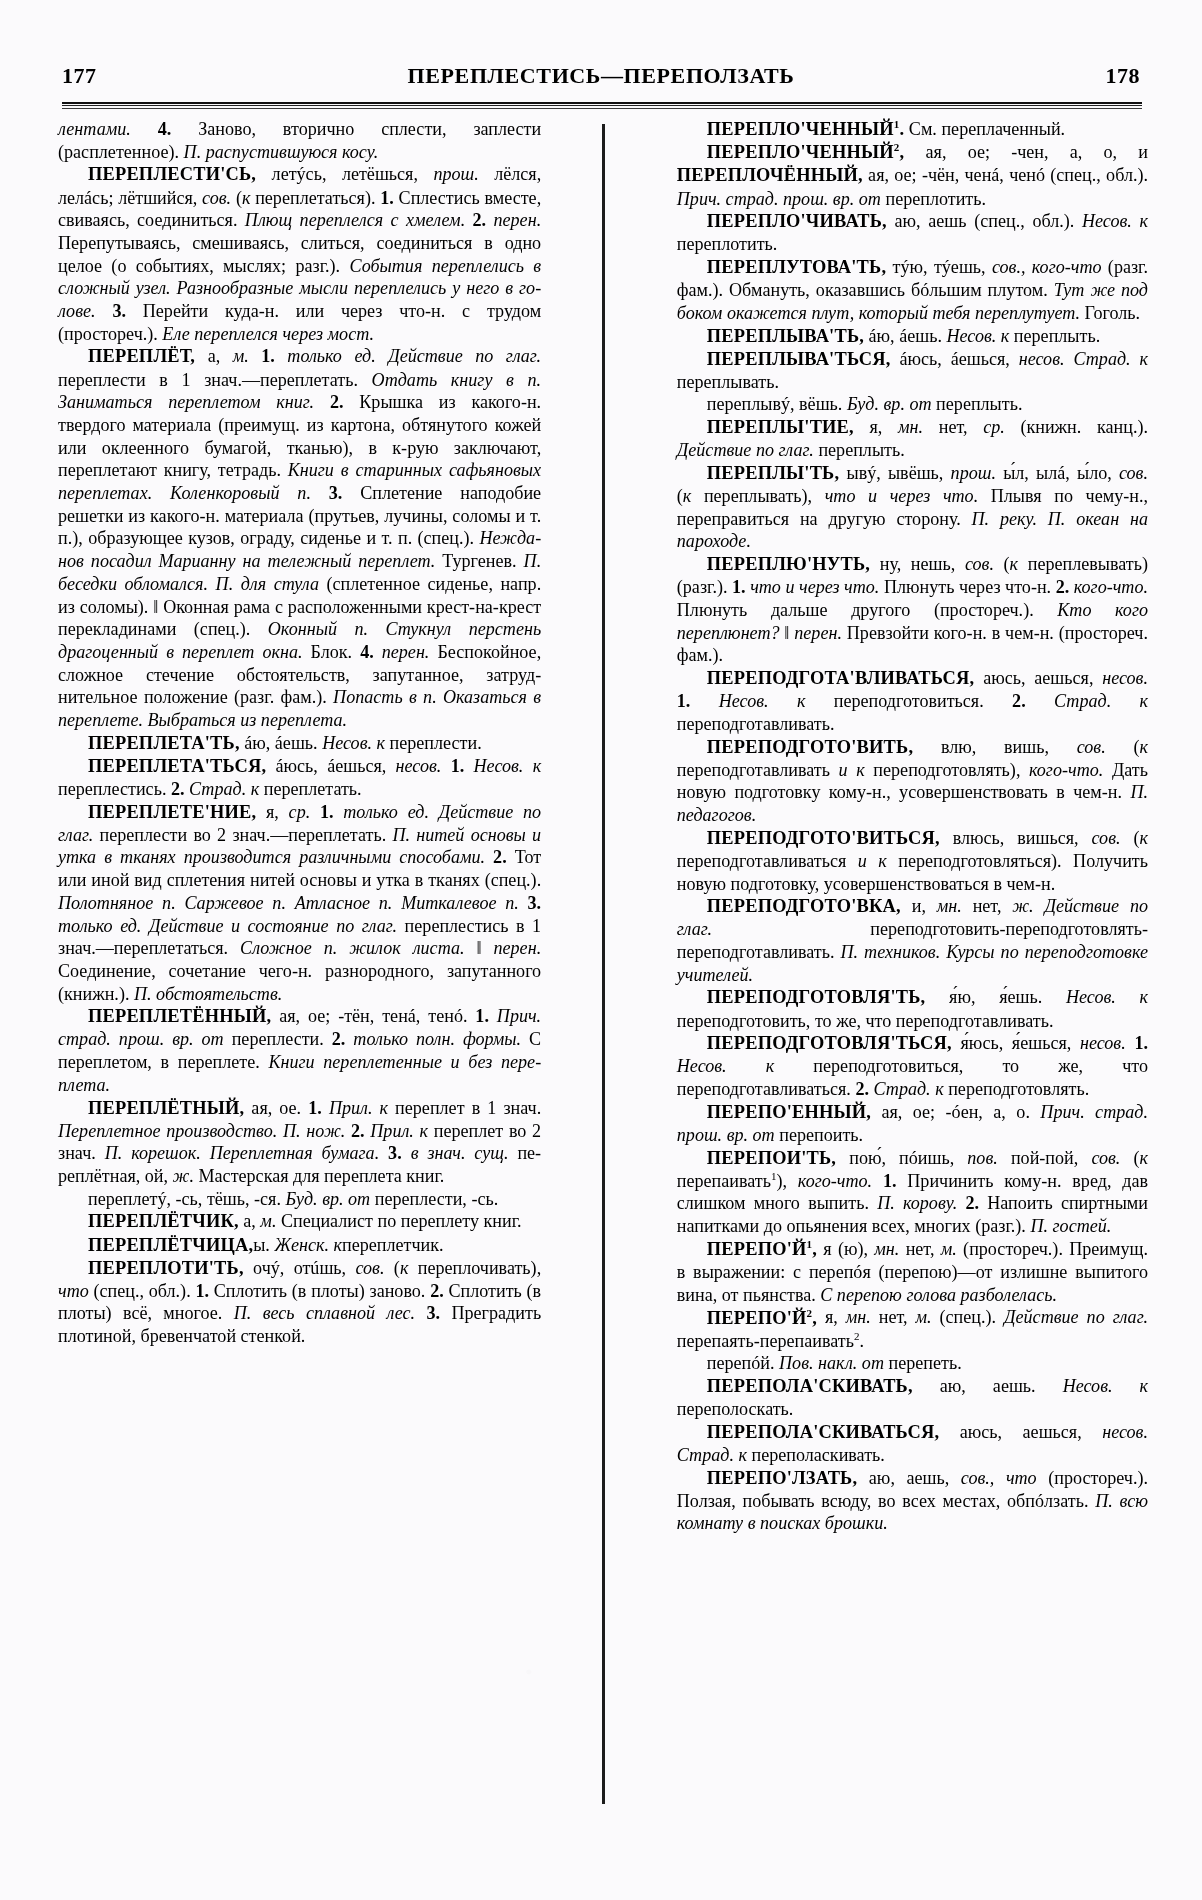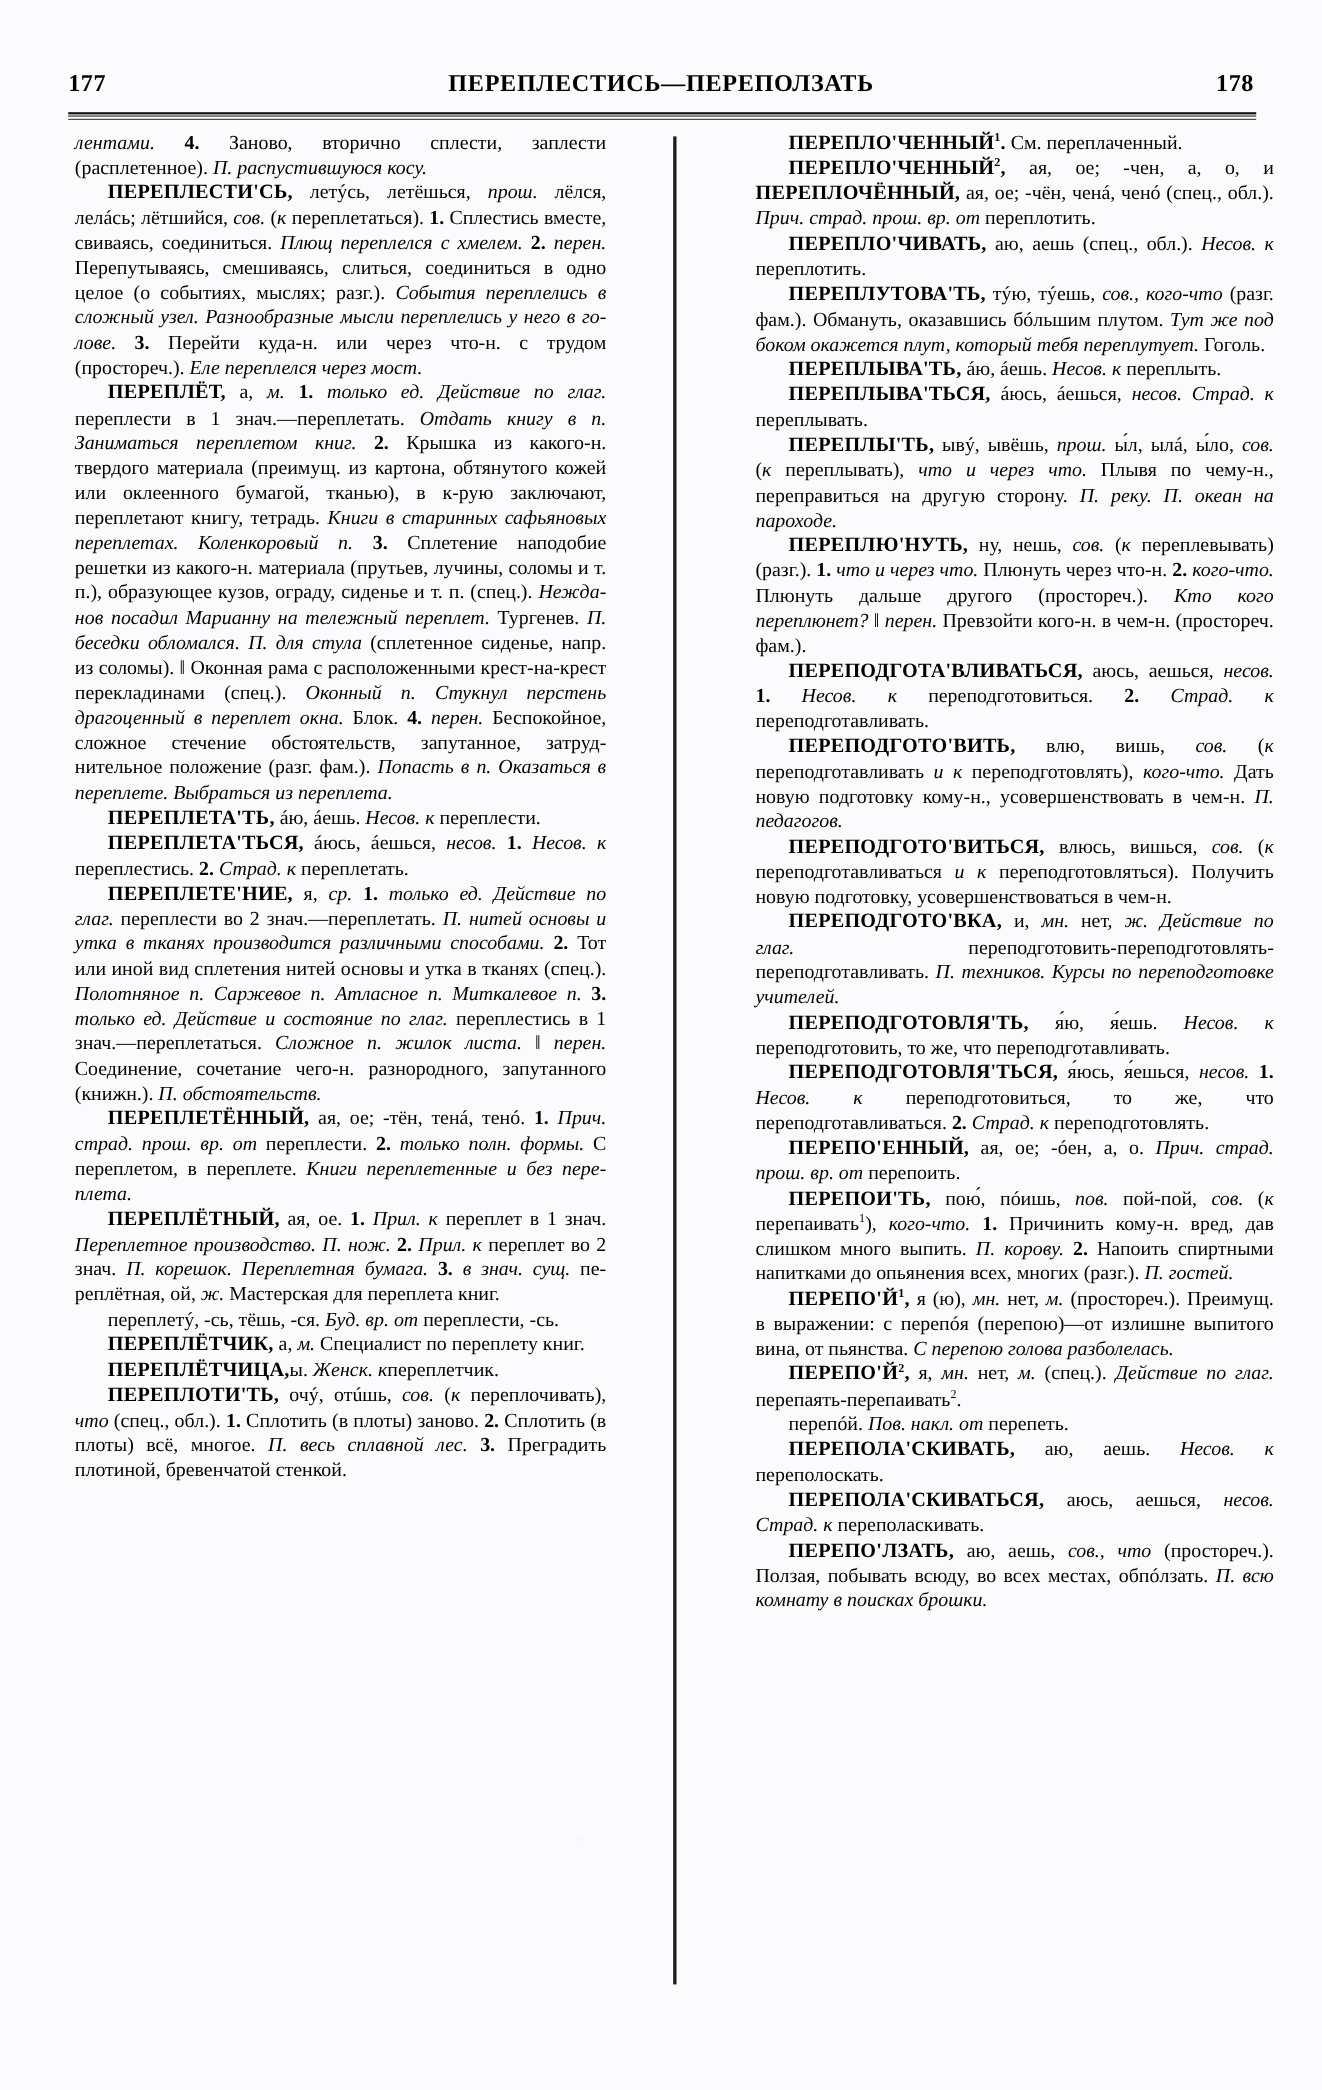--- a/index.html
+++ b/index.html
@@ -63,21 +63,21 @@
     position: absolute;
     left: 0; top: 4px;
     width: 1080px;
     height: 1px;
     background: #3a3a3a;
   }
 
   
   .columns {
     position: absolute;
-    left: 68px;
+    left: 58px;
     top: 118px;
     width: 1090px;
     height: 1730px;
     display: flex;
     gap: 16px;
   }
   .col {
     width: 500px;
     box-sizing: border-box;
   }
@@ -150,20 +150,22 @@
         <p class="entry"><span class="hw">ПЕРЕПЛОТИ'ТЬ,</span> очý, отúшь, <span class="it">сов.</span> (<span class="it">к</span> пере­плочивать), <span class="it">что</span> (спец., обл.). <span class="num">1.</span> Сплотить (в плоты) заново. <span class="num">2.</span> Сплотить (в плоты) всё, многое. <span class="it">П. весь сплавной лес.</span> <span class="num">3.</span> Преградить плотиной, бревенчатой стенкой.</p>
       </div>
     <div class="gutter"></div>
     <div class="col col-right" id="col-right">
         <p class="entry"><span class="hw">ПЕРЕПЛО'ЧЕННЫЙ<span class="sup">1</span>.</span> См. переплаченный.</p>
         <p class="entry"><span class="hw">ПЕРЕПЛО'ЧЕННЫЙ<span class="sup">2</span>,</span> ая, ое; -чен, а, о, и <span class="hw">ПЕРЕПЛОЧЁННЫЙ,</span> ая, ое; -чён, ченá, ченó (спец., обл.). <span class="it">Прич. страд. прош. вр. от</span> переплотить.</p>
         <p class="entry"><span class="hw">ПЕРЕПЛО'ЧИВАТЬ,</span> аю, аешь (спец., обл.). <span class="it">Несов.</span> <span class="it">к</span> переплотить.</p>
         <p class="entry"><span class="hw">ПЕРЕПЛУТОВА'ТЬ,</span> тýю, тýешь, <span class="it">сов., кого-что</span> (разг. фам.). Обмануть, оказавшись бóль­шим плутом. <span class="it">Тут же под боком окажется плут, который тебя переплутует.</span> Гоголь.</p>
         <p class="entry"><span class="hw">ПЕРЕПЛЫВА'ТЬ,</span> áю, áешь. <span class="it">Несов. к</span> пе­реплыть.</p>
         <p class="entry"><span class="hw">ПЕРЕПЛЫВА'ТЬСЯ,</span> áюсь, áешься, <span class="it">несов.</span> <span class="it">Страд. к</span> переплывать.</p>
+        <p class="entry">переплывý, вёшь. <span class="it">Буд. вр. от</span> переплыть.</p>
+        <p class="entry"><span class="hw">ПЕРЕПЛЫ'ТИЕ,</span> я, <span class="it">мн.</span> нет, <span class="it">ср.</span> (книжн. канц.). <span class="it">Действие по глаг.</span> переплыть.</p>
         <p class="entry"><span class="hw">ПЕРЕПЛЫ'ТЬ,</span> ывý, ывёшь, <span class="it">прош.</span> ы́л, ылá, ы́ло, <span class="it">сов.</span> (<span class="it">к</span> переплывать), <span class="it">что и через что.</span> Плывя по чему-н., переправиться на другую сторону. <span class="it">П. реку. П. океан на пароходе.</span></p>
         <p class="entry"><span class="hw">ПЕРЕПЛЮ'НУТЬ,</span> ну, нешь, <span class="it">сов.</span> (<span class="it">к</span> пере­плевывать) (разг.). <span class="num">1.</span> <span class="it">что и через что.</span> Плю­нуть через что-н. <span class="num">2.</span> <span class="it">кого-что.</span> Плюнуть дальше другого (простореч.). <span class="it">Кто кого переплюнет?</span> ‖ <span class="it">перен.</span> Превзойти кого-н. в чем-н. (просто­реч. фам.).</p>
         <p class="entry"><span class="hw">ПЕРЕПОДГОТА'ВЛИВАТЬСЯ,</span> аюсь, аешь­ся, <span class="it">несов.</span> <span class="num">1.</span> <span class="it">Несов. к</span> переподготовиться. <span class="num">2.</span> <span class="it">Страд. к</span> переподготавливать.</p>
         <p class="entry"><span class="hw">ПЕРЕПОДГОТО'ВИТЬ,</span> влю, вишь, <span class="it">сов.</span> (<span class="it">к</span> переподготавливать <span class="it">и к</span> переподготовлять), <span class="it">кого-что.</span> Дать новую подготовку кому-н., усовершенствовать в чем-н. <span class="it">П. педагогов.</span></p>
         <p class="entry"><span class="hw">ПЕРЕПОДГОТО'ВИТЬСЯ,</span> влюсь, вишься, <span class="it">сов.</span> (<span class="it">к</span> переподготавливаться <span class="it">и к</span> переподго­товляться). Получить новую подготовку, усо­вершенствоваться в чем-н.</p>
         <p class="entry"><span class="hw">ПЕРЕПОДГОТО'ВКА,</span> и, <span class="it">мн.</span> нет, <span class="it">ж. Дейст­вие по глаг.</span> переподготовить-переподготов­лять-переподготавливать. <span class="it">П. техников. Кур­сы по переподготовке учителей.</span></p>
         <p class="entry"><span class="hw">ПЕРЕПОДГОТОВЛЯ'ТЬ,</span> я́ю, я́ешь. <span class="it">Несов.</span> <span class="it">к</span> переподготовить, то же, что переподго­тавливать.</p>
         <p class="entry"><span class="hw">ПЕРЕПОДГОТОВЛЯ'ТЬСЯ,</span> я́юсь, я́ешься, <span class="it">несов.</span> <span class="num">1.</span> <span class="it">Несов. к</span> переподготовиться, то же, что переподготавливаться. <span class="num">2.</span> <span class="it">Страд. к</span> пере­подготовлять.</p>
         <p class="entry"><span class="hw">ПЕРЕПО'ЕННЫЙ,</span> ая, ое; -óен, а, о. <span class="it">Прич. страд. прош. вр. от</span> перепоить.</p>
         <p class="entry"><span class="hw">ПЕРЕПОИ'ТЬ,</span> пою́, пóишь, <span class="it">пов.</span> пой-пой, <span class="it">сов.</span> (<span class="it">к</span> перепаивать<span class="supn">1</span>), <span class="it">кого-что.</span> <span class="num">1.</span> Причинить кому-н. вред, дав слишком много выпить. <span class="it">П. корову.</span> <span class="num">2.</span> Напоить спиртными напитками до опьянения всех, многих (разг.). <span class="it">П. гостей.</span></p>

